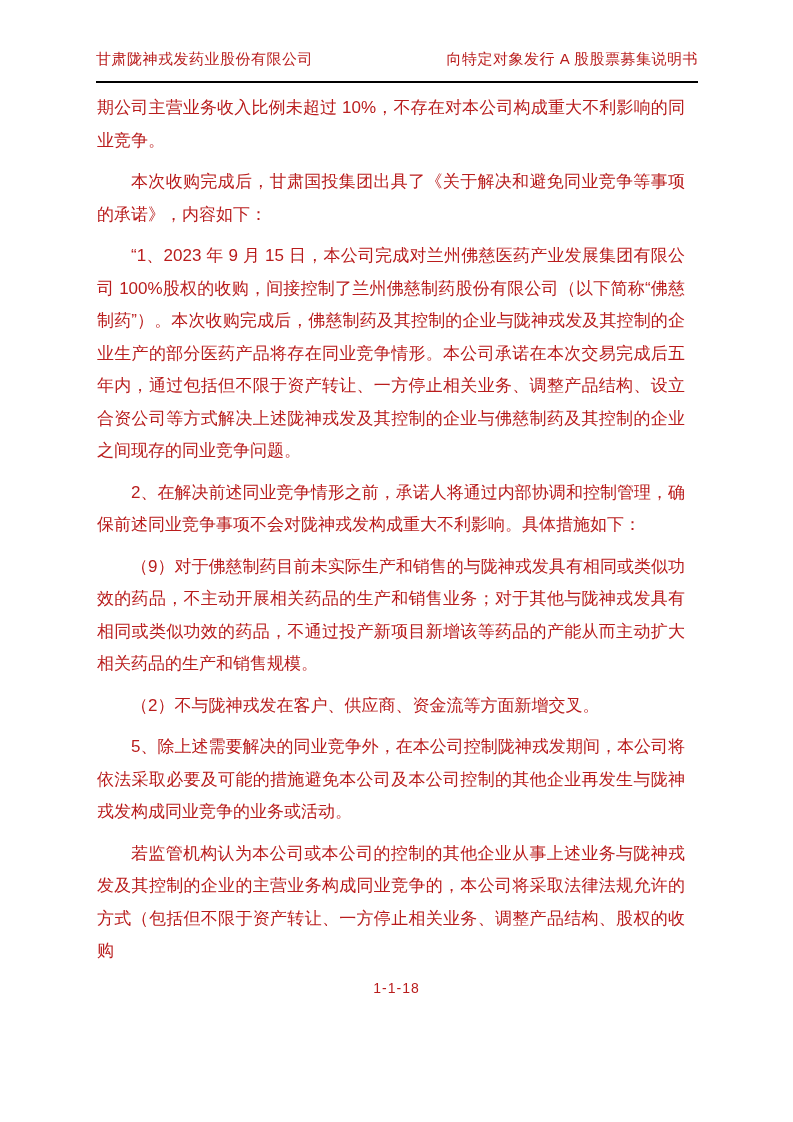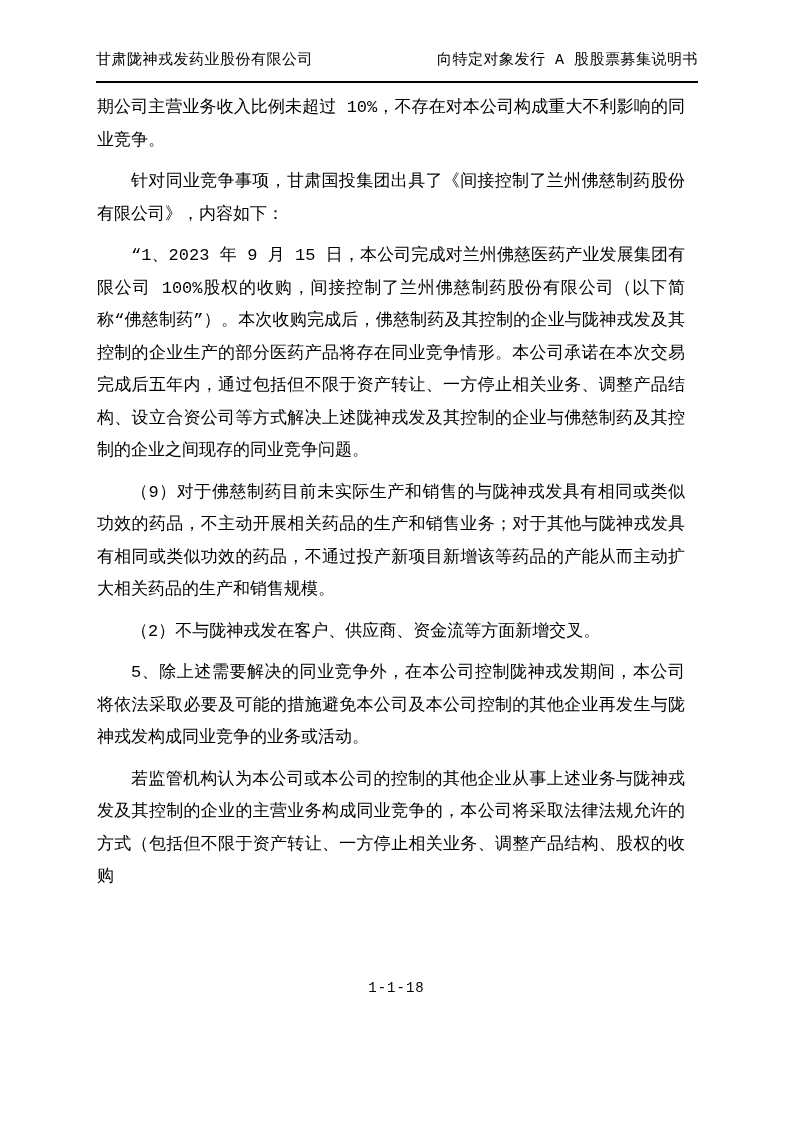--- a/index.html
+++ b/index.html
@@ -5,22 +5,22 @@
   html, body {
     margin: 0;
     padding: 0;
     background: #ffffff;
   }
   .page {
     position: relative;
     width: 793px;
     height: 1122px;
     background: #ffffff;
-    color: #000000;
-    font-family: Liberation Mono, monospace;
+    color: #b91c1c;
+    font-family: Liberation Sans, sans-serif;
     overflow: hidden;
     box-sizing: border-box;
   }
   .header {
     position: absolute;
     left: 96px;
     top: 50px;
     width: 602px;
     display: flex;
     justify-content: space-between;
@@ -65,22 +65,23 @@
 
 <div class="page">
 
   <div class="header">
     <span class="left-title">甘肃陇神戎发药业股份有限公司</span>
     <span class="right-title">向特定对象发行 A 股股票募集说明书</span>
   </div>
 
   <div class="content">
     <p class="continuation">期公司主营业务收入比例未超过 10%，不存在对本公司构成重大不利影响的同业竞争。</p>
-    <p>针对同业竞争事项，甘肃国投集团出具了《间接控制了兰州佛慈制药股份有限公司》，内容如下：</p>
+    <p>本次收购完成后，甘肃国投集团出具了《关于解决和避免同业竞争等事项的承诺》，内容如下：</p>
     <p>“1、2023 年 9 月 15 日，本公司完成对兰州佛慈医药产业发展集团有限公司 100%股权的收购，间接控制了兰州佛慈制药股份有限公司（以下简称“佛慈制药”）。本次收购完成后，佛慈制药及其控制的企业与陇神戎发及其控制的企业生产的部分医药产品将存在同业竞争情形。本公司承诺在本次交易完成后五年内，通过包括但不限于资产转让、一方停止相关业务、调整产品结构、设立合资公司等方式解决上述陇神戎发及其控制的企业与佛慈制药及其控制的企业之间现存的同业竞争问题。</p>
+    <p>2、在解决前述同业竞争情形之前，承诺人将通过内部协调和控制管理，确保前述同业竞争事项不会对陇神戎发构成重大不利影响。具体措施如下：</p>
     <p>（9）对于佛慈制药目前未实际生产和销售的与陇神戎发具有相同或类似功效的药品，不主动开展相关药品的生产和销售业务；对于其他与陇神戎发具有相同或类似功效的药品，不通过投产新项目新增该等药品的产能从而主动扩大相关药品的生产和销售规模。</p>
     <p>（2）不与陇神戎发在客户、供应商、资金流等方面新增交叉。</p>
     <p>5、除上述需要解决的同业竞争外，在本公司控制陇神戎发期间，本公司将依法采取必要及可能的措施避免本公司及本公司控制的其他企业再发生与陇神戎发构成同业竞争的业务或活动。</p>
     <p>若监管机构认为本公司或本公司的控制的其他企业从事上述业务与陇神戎发及其控制的企业的主营业务构成同业竞争的，本公司将采取法律法规允许的方式（包括但不限于资产转让、一方停止相关业务、调整产品结构、股权的收购</p>
   </div>
 
   <div class="footer">
     <span>1-1-18</span>
   </div>
 

